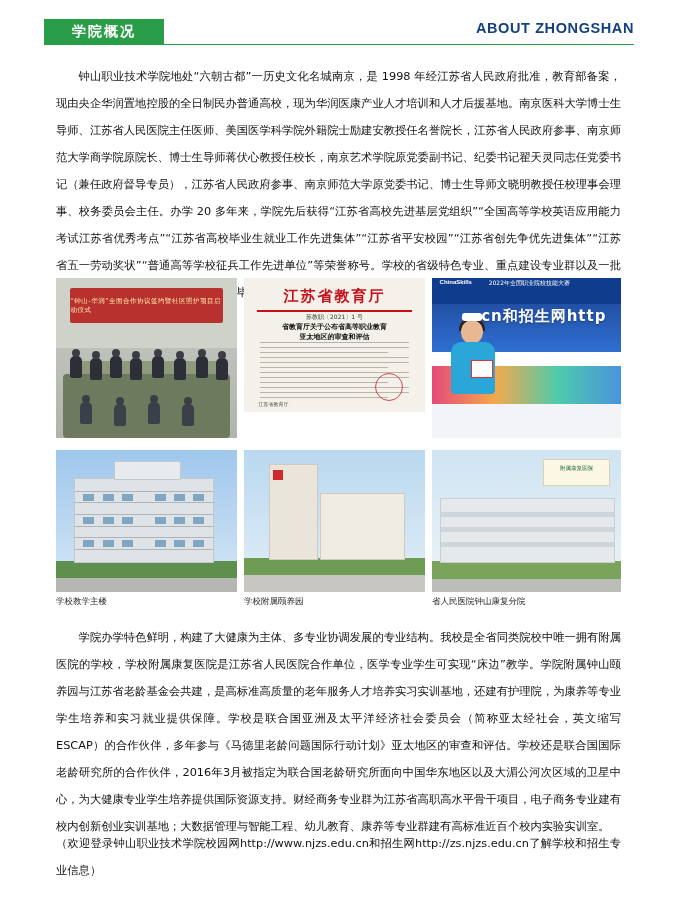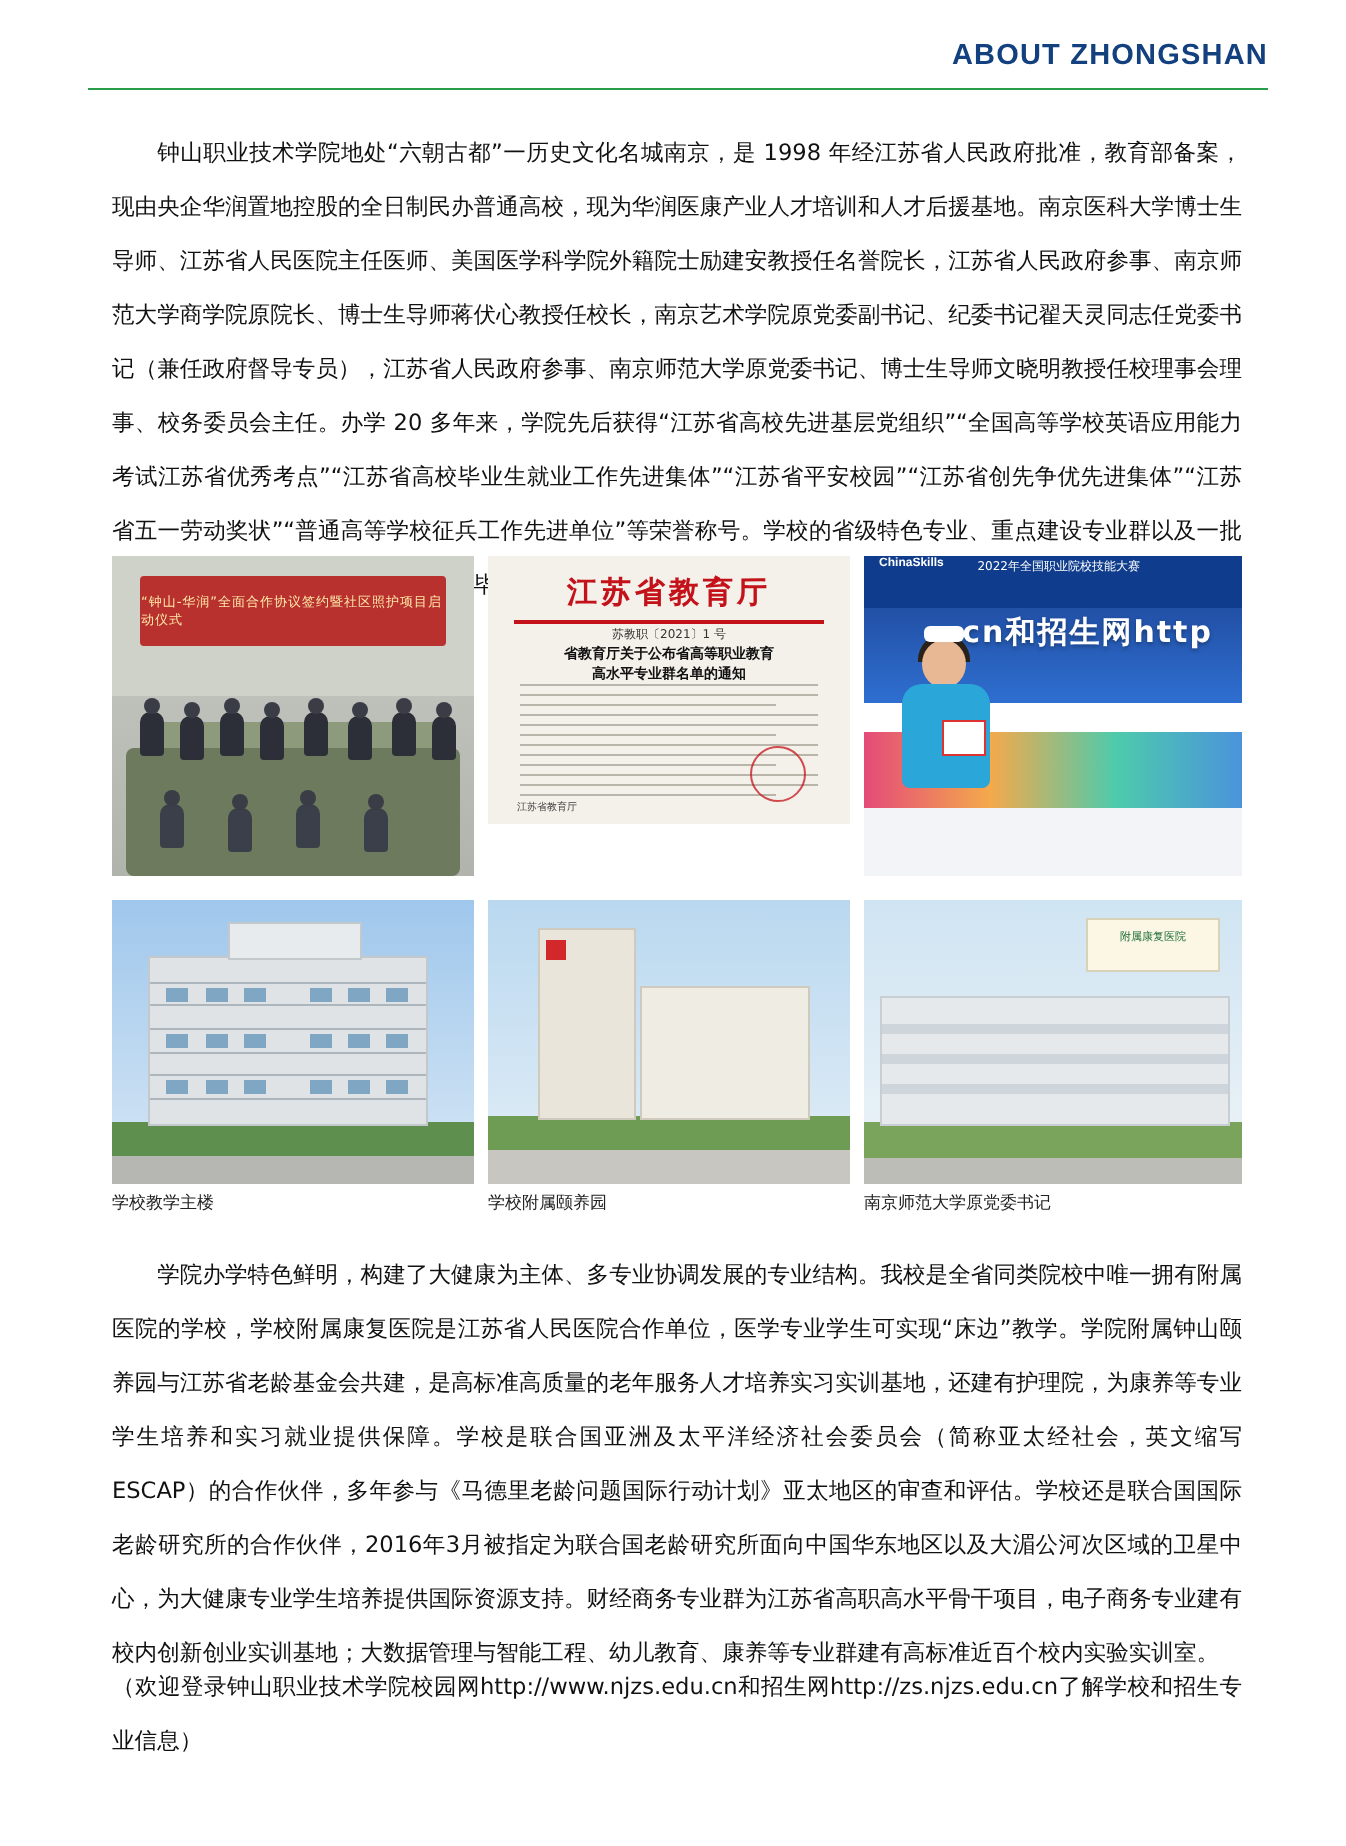--- a/index.html
+++ b/index.html
@@ -163,20 +163,21 @@
   .rh-bld { position:absolute; left:4%; top:34%; width:92%; height:44%; background:#e6e9ec; border:1px solid #c9ced2;}
   .rh-bld .band { position:absolute; left:0; right:0; height:8%; background:#cfd6db;}
   .rh-ground { position:absolute; left:0; right:0; bottom:0; height:22%; background:#7aa35c; }
   .rh-road { position:absolute; left:0; right:0; bottom:0; height:9%; background:#bdbdb8; }
 </style>
 </head>
 <body>
 
 <div class="header">
   <div class="header-band"></div>
+  <div class="header-tab">学院概况</div>
   <div class="header-en">ABOUT ZHONGSHAN</div>
 </div>
 
 <div class="para" id="para-intro">钟山职业技术学院地处“六朝古都”一历史文化名城南京，是 1998 年经江苏省人民政府批准，教育部备案，现由央企华润置地控股的全日制民办普通高校，现为华润医康产业人才培训和人才后援基地。南京医科大学博士生导师、江苏省人民医院主任医师、美国医学科学院外籍院士励建安教授任名誉院长，江苏省人民政府参事、南京师范大学商学院原院长、博士生导师蒋伏心教授任校长，南京艺术学院原党委副书记、纪委书记翟天灵同志任党委书记（兼任政府督导专员），江苏省人民政府参事、南京师范大学原党委书记、博士生导师文晓明教授任校理事会理事、校务委员会主任。办学 20 多年来，学院先后获得“江苏省高校先进基层党组织”“全国高等学校英语应用能力考试江苏省优秀考点”“江苏省高校毕业生就业工作先进集体”“江苏省平安校园”“江苏省创先争优先进集体”“江苏省五一劳动奖状”“普通高等学校征兵工作先进单位”等荣誉称号。学校的省级特色专业、重点建设专业群以及一批优秀教学成果奖、技能竞赛奖、优秀毕业设计奖赢得了社会的广泛赞誉。</div>
 
 <div class="photo" id="photo-meeting">
   <div class="mtg-bg"></div>
   <div class="mtg-wall"></div>
   <div class="mtg-banner">
     <div class="mtg-banner-txt">“钟山-华润”全面合作协议签约暨社区照护项目启动仪式</div>
@@ -196,21 +197,21 @@
   <div class="mtg-person" style="left:92px; top:124px; background:#3b3f4a;"></div>
   <div class="mtg-person" style="left:126px; top:126px; background:#3b3f4a;"></div>
 </div>
 
 <div class="photo" id="photo-document">
   <div class="doc-bg"></div>
   <div class="doc-title">江苏省教育厅</div>
   <div class="doc-rule"></div>
   <div class="doc-sub">苏教职〔2021〕1 号</div>
   <div class="doc-h" style="top:33%;">省教育厅关于公布省高等职业教育</div>
-  <div class="doc-h" style="top:40%;">高水平专业群名单的通知</div>
+  <div class="doc-h" style="top:40%;">亚太地区的审查和评估</div>
   <div class="doc-lines">
     <i></i>
       <i></i>
       <i></i>
       <i></i>
       <i></i>
       <i></i>
       <i></i>
       <i></i>
       <i></i>
@@ -290,17 +291,17 @@
   <div class="rh-road"></div>
   <div class="rh-bld">
     <div class="band" style="top:20%;"></div>
     <div class="band" style="top:44%;"></div>
     <div class="band" style="top:68%;"></div>
   </div>
   <div class="rh-sign">
     <span>附属康复医院</span>
   </div>
 </div>
-<div class="caption" id="cap-rehab">南京师范大学原党委书记</div>
+<div class="caption" id="cap-rehab">省人民医院钟山康复分院</div>
 
 <div class="para" id="para-features">学院办学特色鲜明，构建了大健康为主体、多专业协调发展的专业结构。我校是全省同类院校中唯一拥有附属医院的学校，学校附属康复医院是江苏省人民医院合作单位，医学专业学生可实现“床边”教学。学院附属钟山颐养园与江苏省老龄基金会共建，是高标准高质量的老年服务人才培养实习实训基地，还建有护理院，为康养等专业学生培养和实习就业提供保障。学校是联合国亚洲及太平洋经济社会委员会（简称亚太经社会，英文缩写ESCAP）的合作伙伴，多年参与《马德里老龄问题国际行动计划》亚太地区的审查和评估。学校还是联合国国际老龄研究所的合作伙伴，2016年3月被指定为联合国老龄研究所面向中国华东地区以及大湄公河次区域的卫星中心，为大健康专业学生培养提供国际资源支持。财经商务专业群为江苏省高职高水平骨干项目，电子商务专业建有校内创新创业实训基地；大数据管理与智能工程、幼儿教育、康养等专业群建有高标准近百个校内实验实训室。</div>
 
 <div class="para" id="para-note">（欢迎登录钟山职业技术学院校园网http://www.njzs.edu.cn和招生网http://zs.njzs.edu.cn了解学校和招生专业信息）</div>
 
 </body></html>

